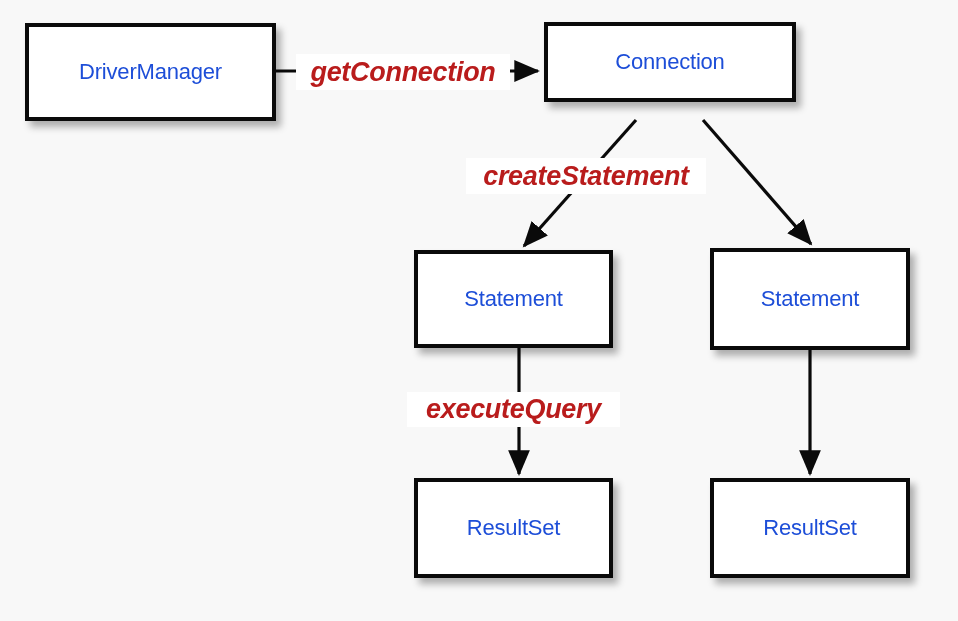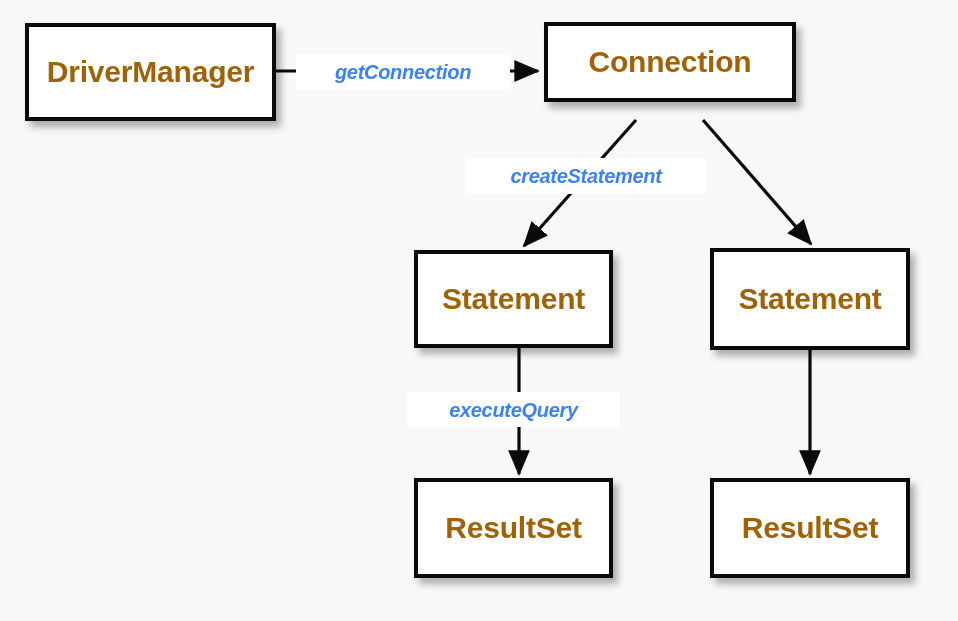--- a/index.html
+++ b/index.html
@@ -33,35 +33,35 @@
     box-sizing: border-box;
     background: #ffffff;
     border: 4px solid #0a0a0a;
     display: flex;
     align-items: center;
     justify-content: center;
     box-shadow: 5px 6px 7px rgba(0,0,0,0.30);
   }
   .node-label {
     font-family: "Liberation Sans", sans-serif;
-    font-size: 30px;
-    font-weight: 700;
-    color: #a16207;
+    font-size: 22px;
+    font-weight: 400;
+    color: #1d4ed8;
     letter-spacing: -0.2px;
     line-height: 1;
     white-space: nowrap;
   }
   .edge-label {
     position: absolute;
     background: #ffffff;
     font-family: "Liberation Sans", sans-serif;
     font-style: italic;
     font-weight: 700;
-    font-size: 20px;
-    color: #3b82f6;
+    font-size: 27px;
+    color: #b91c1c;
     line-height: 1;
     display: flex;
     align-items: center;
     justify-content: center;
     white-space: nowrap;
     letter-spacing: -0.3px;
   }
 </style>
 </head>
 <body>

